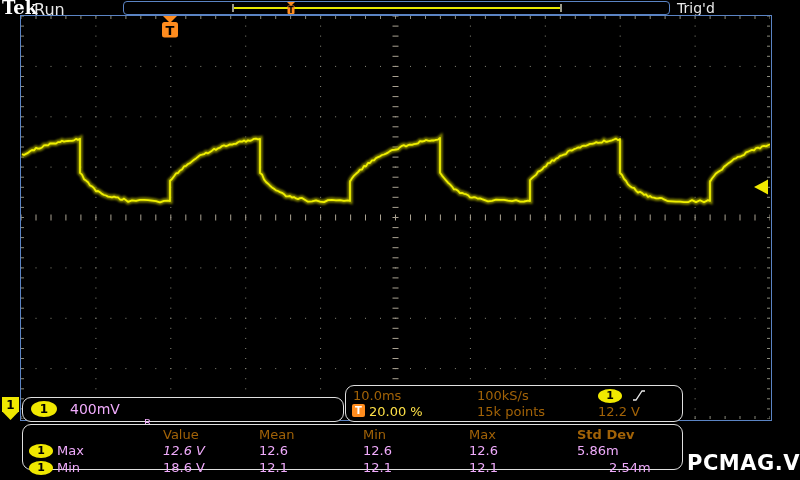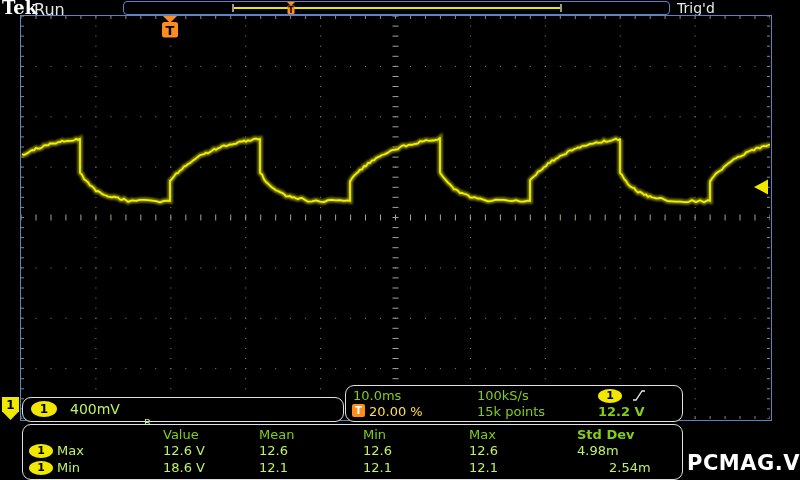--- a/index.html
+++ b/index.html
@@ -18,28 +18,28 @@
   
   #graticule{left:20px;top:15px;width:752px;height:406px;border:1.5px solid #5b84c4;box-sizing:border-box;background:#000;}
   
   #ch1-marker{left:2px;top:397px;width:17px;height:23px;background:#f0e800;color:#000;
       clip-path:polygon(0 0,100% 0,100% 62%,50% 100%,0 62%);
       font-size:12px;font-weight:bold;text-align:center;line-height:16px;}
   
   .box{border:1.5px solid #e0e0e0;border-radius:9px;background:#000;box-sizing:border-box;}
   #channel-box{left:22px;top:397px;width:322px;height:25px;}
   #horiz-box{left:345px;top:385px;width:338px;height:37px;}
-  #meas-box{left:22px;top:424px;width:661px;height:56px;}
+  #meas-box{left:22px;top:424px;width:661px;height:46px;}
   .badge{display:inline-block;background:#f0e800;color:#000;border-radius:50%;
          font-weight:bold;text-align:center;}
   .badge-ch{width:26px;height:16px;font-size:12px;line-height:16px;}
   .badge-sm{width:24px;height:14px;font-size:11px;line-height:14px;}
   .tbadge{display:inline-block;width:13px;height:13px;background:#ff8c1e;color:#fff;border-radius:2px;
           font-size:10px;font-weight:bold;text-align:center;line-height:13px;}
-  .yel{color:#bef264;} .org{color:#fde047;} .wht{color:#84cc16;}
+  .yel{color:#f0abfc;} .org{color:#fde047;} .wht{color:#a16207;}
   .t13{font-size:13px;line-height:15px;}
   #watermark{left:687px;top:451px;font-size:21px;font-weight:bold;color:#fff;letter-spacing:0.5px;}
   sub.bw{font-size:7px;}
 </style>
 </head>
 <body>
 <div id="screen">
 
   <span class="abs" id="brand">Tek</span>
   <span class="abs" id="acq-status">Run</span>
@@ -994,38 +994,38 @@
   <div class="abs box" id="horiz-box">
     <span class="abs wht t13" style="left:7px;top:2px;">10.0ms</span>
     <span class="abs wht t13" style="left:131px;top:2px;">100kS/s</span>
     <span class="abs badge badge-sm" style="left:252px;top:3px;">1</span>
     <svg class="abs" style="left:286px;top:2px;" width="14" height="15">
       <path d="M1 12 H4 L10 3 H13" stroke="#e8e8e8" fill="none" stroke-width="1.3"></path>
     </svg>
     <span class="abs tbadge" style="left:6px;top:18px;">T</span>
     <span class="abs org t13" style="left:23px;top:18px;">20.00 %</span>
     <span class="abs wht t13" style="left:131px;top:18px;">15k points</span>
-    <span class="abs wht t13" style="left:252px;top:18px;font-weight:bold;">12.2 V</span>
+    <span class="abs wht t13" style="left:252px;top:18px;">12.2 V</span>
   </div>
 
   <div class="abs box" id="meas-box">
     <span class="abs wht t13" style="left:140px;top:2px;">Value</span>
     <span class="abs wht t13" style="left:236px;top:2px;">Mean</span>
     <span class="abs wht t13" style="left:340px;top:2px;">Min</span>
     <span class="abs wht t13" style="left:446px;top:2px;">Max</span>
     <span class="abs wht t13" style="left:554px;top:2px;font-weight:bold;">Std Dev</span>
 
     <div>
       <span class="abs badge badge-sm" style="left:6px;top:19px;">1</span>
       <span class="abs yel t13" style="left:34px;top:18px;">Max</span>
-      <span class="abs yel t13" style="left:140px;top:18px;">12.6 V</span>
+      <span class="abs yel t13" style="left:140px;top:18px;font-style:italic;">12.6 V</span>
       <span class="abs yel t13" style="left:236px;top:18px;">12.6</span>
       <span class="abs yel t13" style="left:340px;top:18px;">12.6</span>
       <span class="abs yel t13" style="left:446px;top:18px;">12.6</span>
-      <span class="abs yel t13" style="left:554px;top:18px;">4.98m</span>
+      <span class="abs yel t13" style="left:554px;top:18px;">5.86m</span>
     </div>
     <div>
       <span class="abs badge badge-sm" style="left:6px;top:36px;">1</span>
       <span class="abs yel t13" style="left:34px;top:35px;">Min</span>
       <span class="abs yel t13" style="left:140px;top:35px;">18.6 V</span>
       <span class="abs yel t13" style="left:236px;top:35px;">12.1</span>
       <span class="abs yel t13" style="left:340px;top:35px;">12.1</span>
       <span class="abs yel t13" style="left:446px;top:35px;">12.1</span>
       <span class="abs yel t13" style="left:554px;top:35px;margin-left:32px;">2.54m</span>
     </div>

